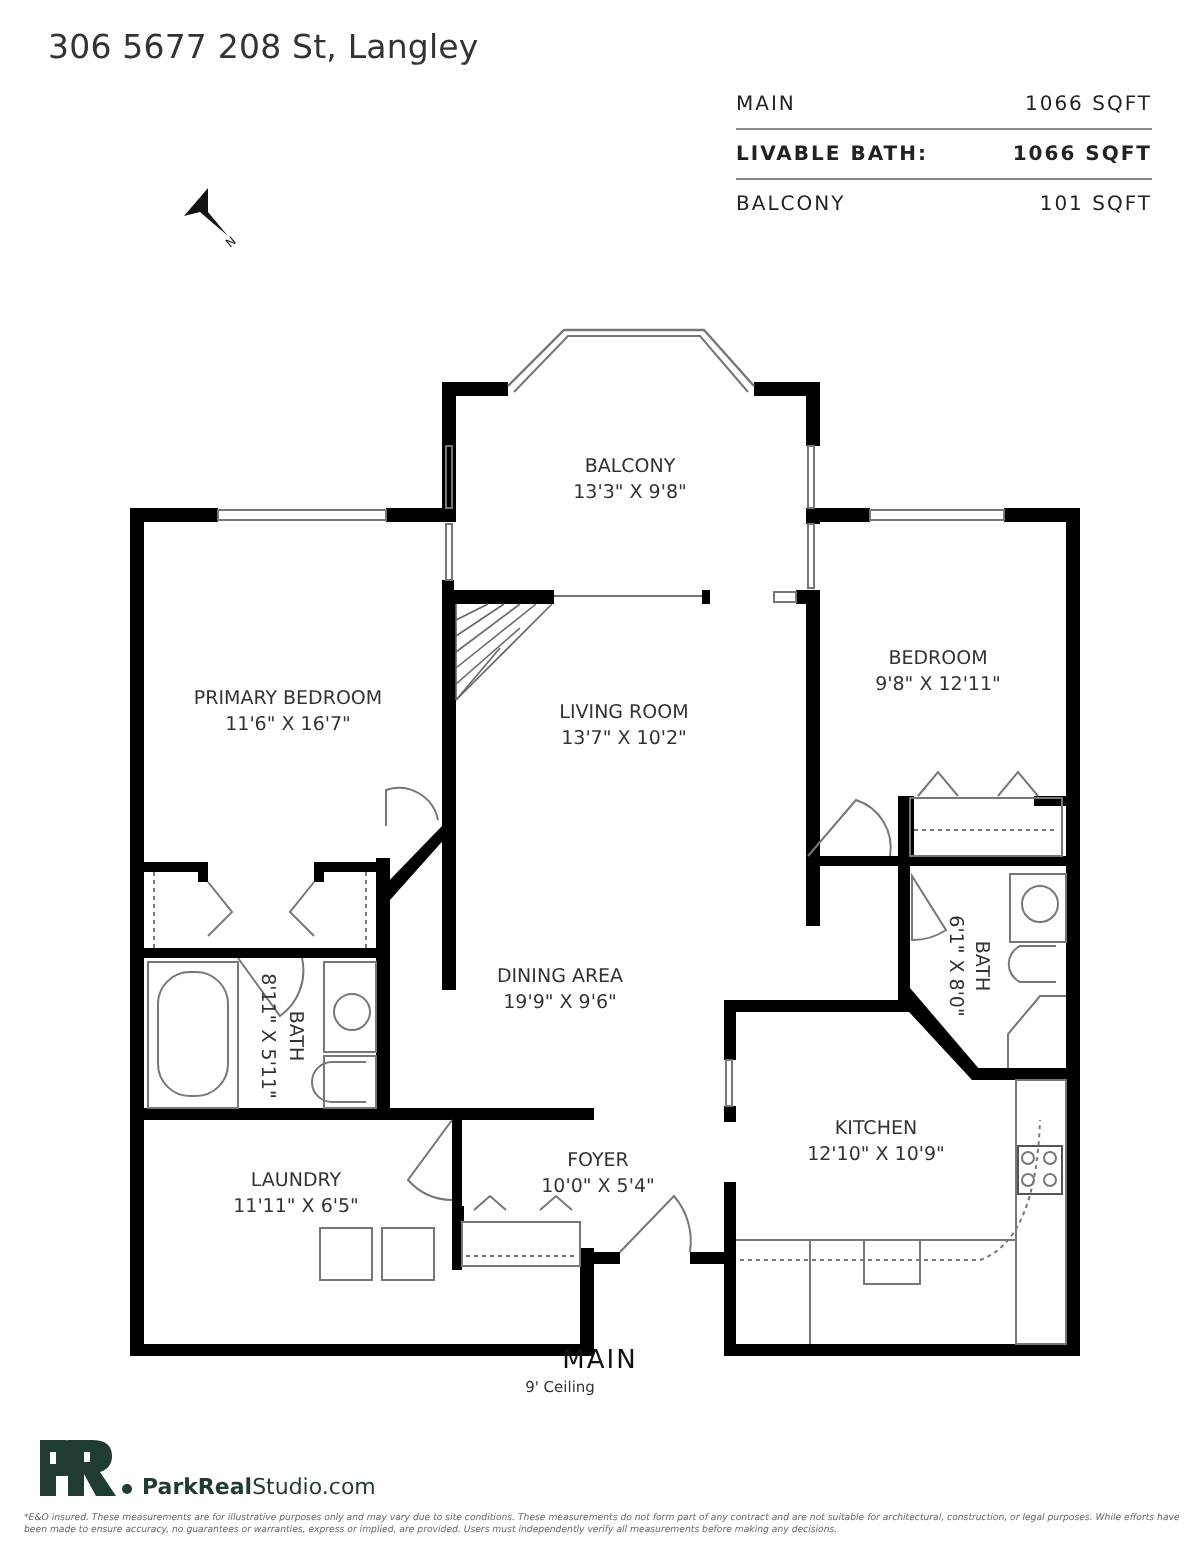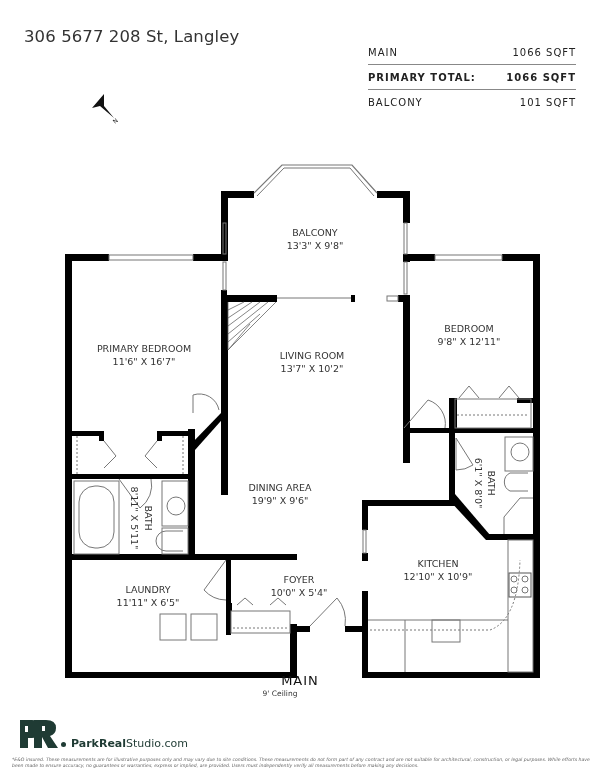--- a/index.html
+++ b/index.html
@@ -1,17 +1,17 @@
 <!DOCTYPE html>
 <html><head>
 <meta charset="utf-8">
 <style>
   html, body { margin:0; padding:0; background:#fff; }
   body { width:600px; height:776px; position:relative; overflow:hidden; font-family:"DejaVu Sans", sans-serif; color:#222; }
-  .address { position:absolute; left:24px; top:27px; font-size:16.5px; color:#333; letter-spacing:0.1px; font-family:"DejaVu Sans", sans-serif; }
+  .address { position:absolute; left:24px; top:14px; font-size:16.5px; color:#333; letter-spacing:0.1px; font-family:"DejaVu Sans", sans-serif; }
   .areas { position:absolute; left:368px; top:40px; width:208px; font-size:10px; letter-spacing:1px; color:#222; }
   .areas .row { display:flex; justify-content:space-between; height:24px; align-items:center; }
   .areas .row.total { font-weight:bold; border-top:1px solid #888; border-bottom:1px solid #888; }
   .compass { position:absolute; left:88px; top:92px; width:40px; height:36px; }
   svg.plan { position:absolute; left:0; top:0; }
   .lbl { font-family:"DejaVu Sans", sans-serif; font-size:9.5px; fill:#333; text-anchor:middle; }
   .floor-title { position:absolute; left:0; width:600px; text-align:center; top:673px; font-size:13px; letter-spacing:1px; color:#111; }
   .floor-sub { position:absolute; left:0; width:560px; text-align:center; top:689px; font-size:7.5px; color:#333; }
   .logo { position:absolute; left:18px; top:718px; display:flex; align-items:flex-end; }
   .logo-mark { position:relative; width:42px; height:32px; }
@@ -23,21 +23,21 @@
 <body>
 
 <div class="address">306 5677 208 St, Langley</div>
 
 <div class="areas">
   <div class="row">
     <span>MAIN</span>
     <span>1066 SQFT</span>
   </div>
   <div class="row total">
-    <span>PRIMARY TOTAL:</span>
+    <span>LIVABLE BATH:</span>
     <span>1066 SQFT</span>
   </div>
   <div class="row">
     <span>BALCONY</span>
     <span>101 SQFT</span>
   </div>
 </div>
 
 <svg class="compass" viewBox="0 0 40 36" width="40" height="36">
   <polygon points="16,2 4,16 12,14 26,26 16,14" fill="#111"></polygon>

